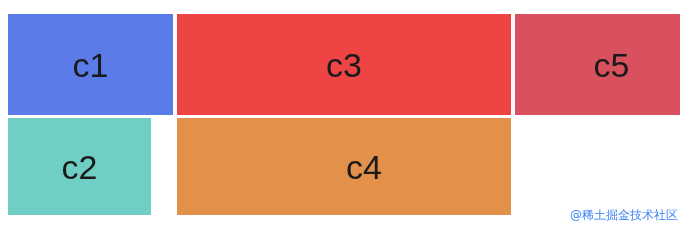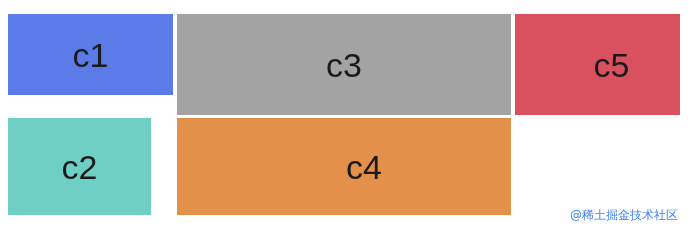--- a/index.html
+++ b/index.html
@@ -27,21 +27,21 @@
     color: #1a1a1a;
     font-size: 34px;
     line-height: 1;
     font-family: "Liberation Sans", sans-serif;
     box-sizing: border-box;
   }
   #cell-c1 {
     left: 8px;
     top: 14px;
     width: 165px;
-    height: 81px;
+    height: 101px;
   }
   #cell-c2 {
     left: 8px;
     top: 118px;
     width: 143px;
     height: 97px;
   }
   #cell-c3 {
     left: 177px;
     top: 14px;
@@ -77,21 +77,21 @@
 <div id="grid-container" style="background-color: rgb(255, 255, 255);">
 
   <div class="cell" id="cell-c1" style="background-color: rgb(91, 124, 232);">
     <span>c1</span>
   </div>
 
   <div class="cell" id="cell-c2" style="background-color: rgb(111, 207, 196);">
     <span>c2</span>
   </div>
 
-  <div class="cell" id="cell-c3" style="background-color: #a3a3a3;">
+  <div class="cell" id="cell-c3" style="background-color: #ef4444;">
     <span>c3</span>
   </div>
 
   <div class="cell" id="cell-c4" style="background-color: rgb(226, 144, 74); padding-left: 40px;">
     <span>c4</span>
   </div>
 
   <div class="cell" id="cell-c5" style="background-color: rgb(217, 80, 94);">
     <span>c5</span>
   </div>

